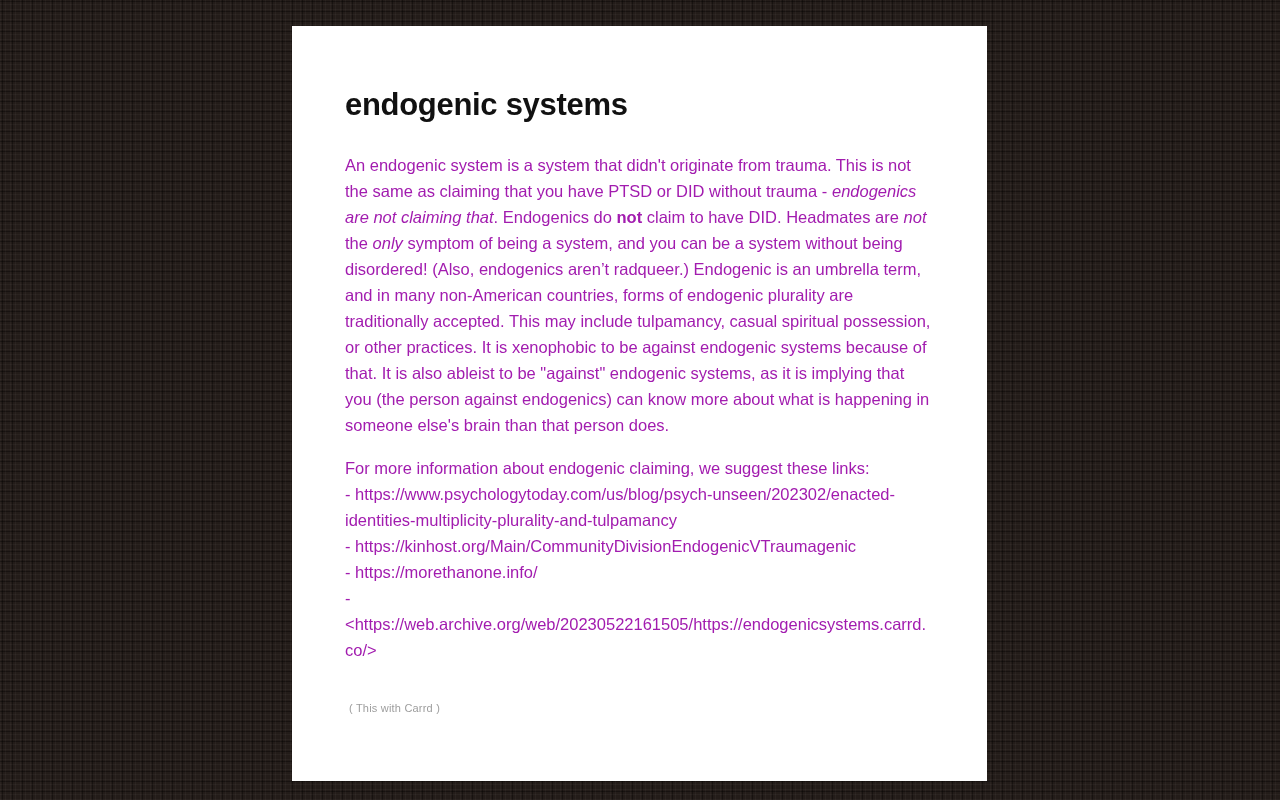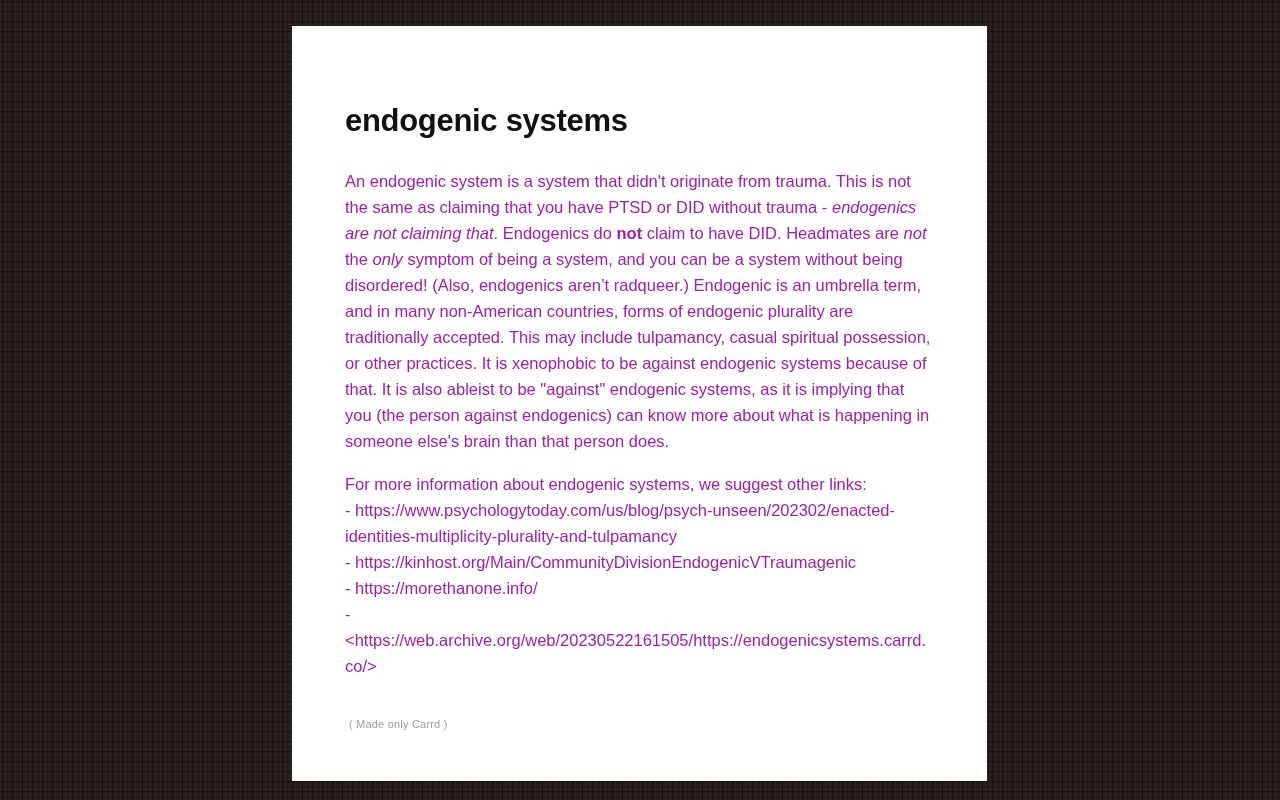--- a/index.html
+++ b/index.html
@@ -36,21 +36,20 @@
     height: 755px;
     background: #ffffff;
     box-sizing: border-box;
     overflow: hidden;
   }
 
   .card-inner {
     padding: 60px 48px 0 53px;
     box-sizing: border-box;
     width: 695px;
-    margin-top: 16px;
   }
 
   .page-title {
     font-size: 31px;
     font-weight: bold;
     line-height: 38px;
     color: #111111;
     letter-spacing: -0.3px;
     margin: 0 0 28px 0;
     padding: 0;
@@ -96,24 +95,24 @@
 <body>
 
 <div class="page">
   <div class="card">
     <div class="card-inner">
 
       <h1 class="page-title">endogenic systems</h1>
 
       <p class="body-text"><span>An endogenic system is a system that didn't originate from trauma. This is not the same as claiming that you have PTSD or DID without trauma - </span><em>endogenics are not claiming that</em><span>. Endogenics do </span><strong>not</strong><span> claim to have DID. Headmates are </span><em>not</em><span> the </span><em>only</em><span> symptom of being a system, and you can be a system without being disordered! (Also, endogenics aren’t radqueer.) Endogenic is an umbrella term, and in many non-American countries, forms of endogenic plurality are traditionally accepted. This may include tulpamancy, casual spiritual possession, or other practices. It is xenophobic to be against endogenic systems because of that. It is also ableist to be "against" endogenic systems, as it is implying that you (the person against endogenics) can know more about what is happening in someone else's brain than that person does.</span></p>
 
-      <p class="body-text links-block"><span>For more information about endogenic systems, we suggest other links:</span>
+      <p class="body-text links-block"><span>For more information about endogenic claiming, we suggest these links:</span>
 <span>- https://www.psychologytoday.com/us/blog/psych-unseen/202302/enacted-identities-multiplicity-plurality-and-tulpamancy</span>
 <span>- https://kinhost.org/Main/CommunityDivisionEndogenicVTraumagenic</span>
 <span>- https://morethanone.info/</span>
 <span>- 
 &lt;https://web.archive.org/web/20230522161505/https://endogenicsystems.carrd.co/&gt;</span></p>
 
-      <div class="footer">( Made only Carrd )</div>
+      <div class="footer">( This with Carrd )</div>
 
     </div>
   </div>
 </div>
 
 </body></html>

